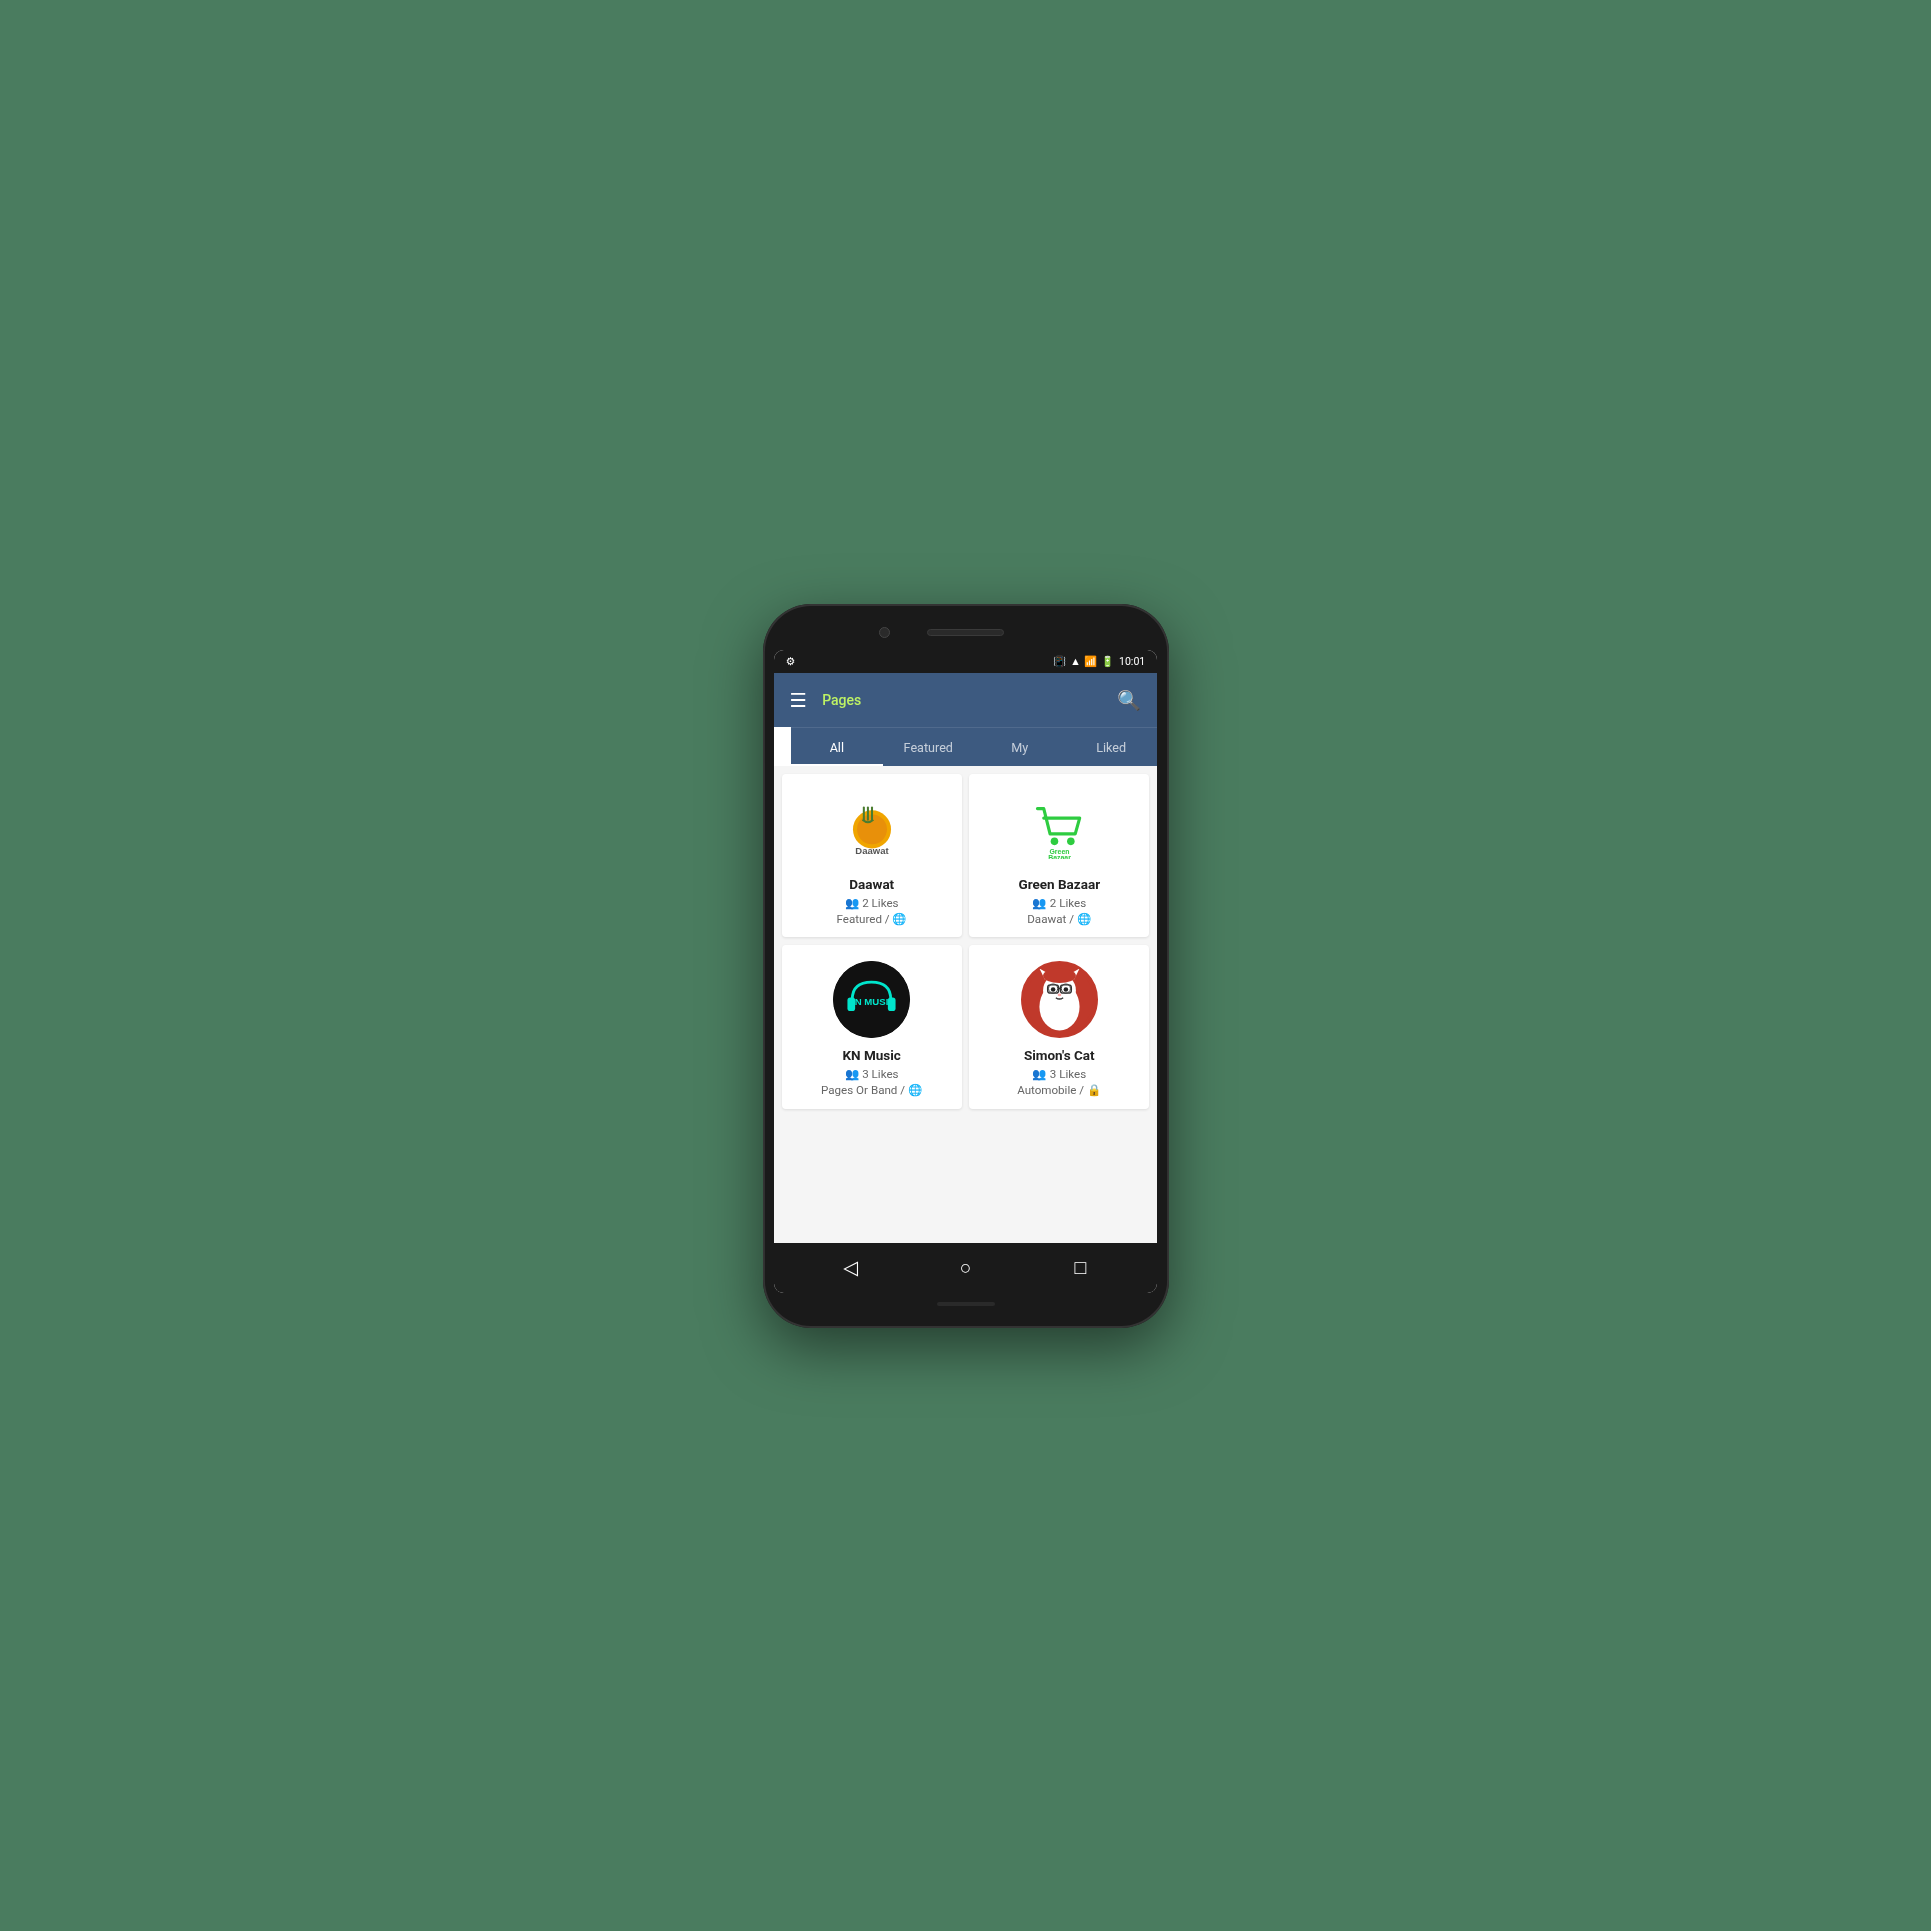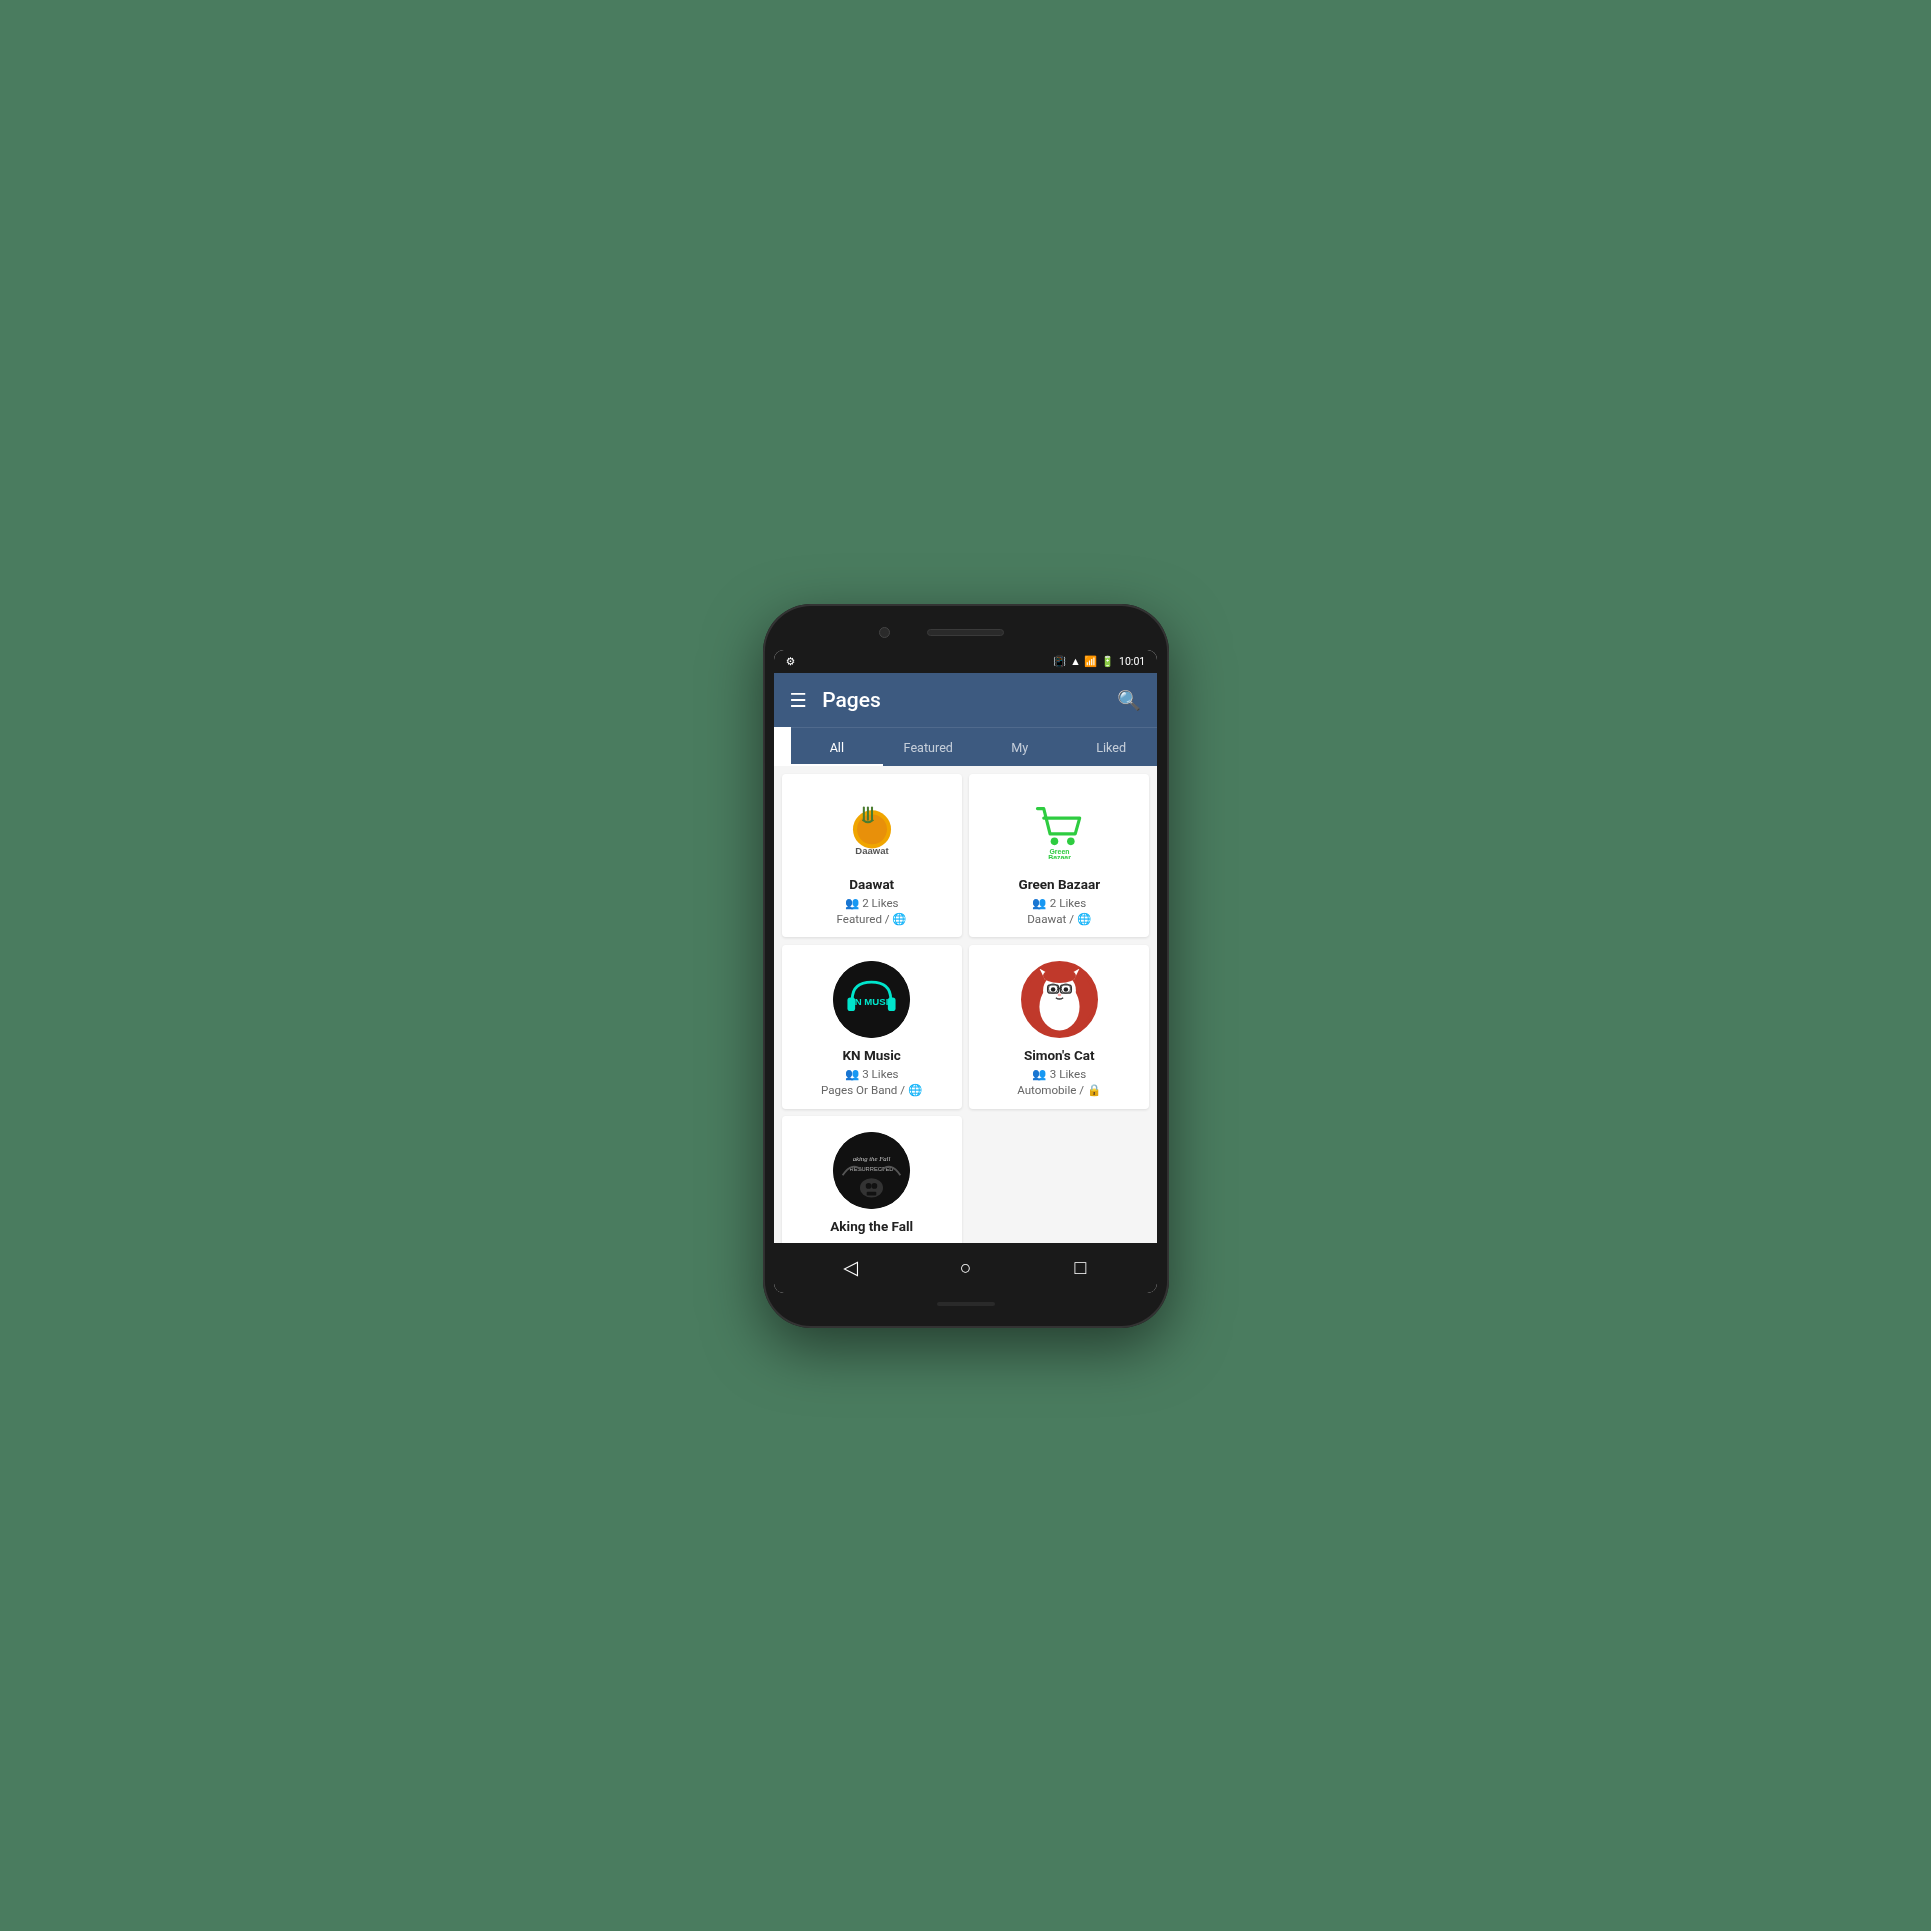--- a/index.html
+++ b/index.html
@@ -95,22 +95,22 @@
     }
 
     .nav-menu-icon {
       color: #fff;
       font-size: 19.3px;
       cursor: pointer;
       margin-right: 15.4px;
     }
 
     .nav-title {
-      color: #ffffff;
-      font-size: 21px;
+      color: #bef264;
+      font-size: 14px;
       font-weight: 500;
       flex: 1;
     }
 
     .nav-search-icon {
       color: #fff;
       font-size: 19.3px;
       cursor: pointer;
     }
 
@@ -434,39 +434,20 @@
             <span>👥</span>
             <span>3 Likes</span>
           </div>
           <div class="page-category">
             <span>Automobile</span>
             <span> /</span>
             <span>🔒</span>
           </div>
         </div>
 
-        <div class="page-card half-card">
-          <div class="page-logo aking-fall-logo">
-            <svg width="77" height="77" viewBox="0 0 80 80" xmlns="http://www.w3.org/2000/svg">
-              <circle cx="40" cy="40" r="40" fill="#111"></circle>
-
-              <text x="40" y="30" text-anchor="middle" font-size="7" fill="#ccc" font-family="serif" font-style="italic">aking the Fall</text>
-              <text x="40" y="40" text-anchor="middle" font-size="6" fill="#aaa" font-family="Arial">RESURRECTED</text>
-
-              <ellipse cx="40" cy="58" rx="12" ry="10" fill="#333"></ellipse>
-              <circle cx="37" cy="56" r="3" fill="#111"></circle>
-              <circle cx="43" cy="56" r="3" fill="#111"></circle>
-              <rect x="35" y="62" width="10" height="4" rx="1" fill="#111"></rect>
-
-              <path d="M10,45 Q20,30 30,40" fill="none" stroke="#555" stroke-width="2"></path>
-              <path d="M70,45 Q60,30 50,40" fill="none" stroke="#555" stroke-width="2"></path>
-            </svg>
-          </div>
-          <div class="page-name">Aking the Fall</div>
-        </div>
 
       </div>
     </div>
 
     <div class="bottom-nav">
       <div class="bottom-nav-btn">
         <span>◁</span>
       </div>
       <div class="bottom-nav-btn">
         <span>○</span>

